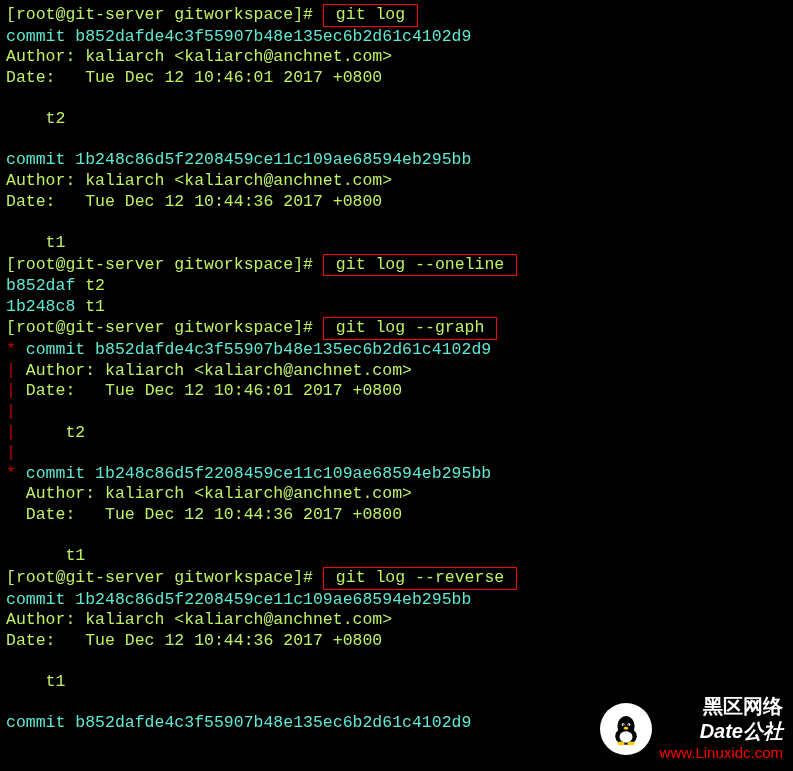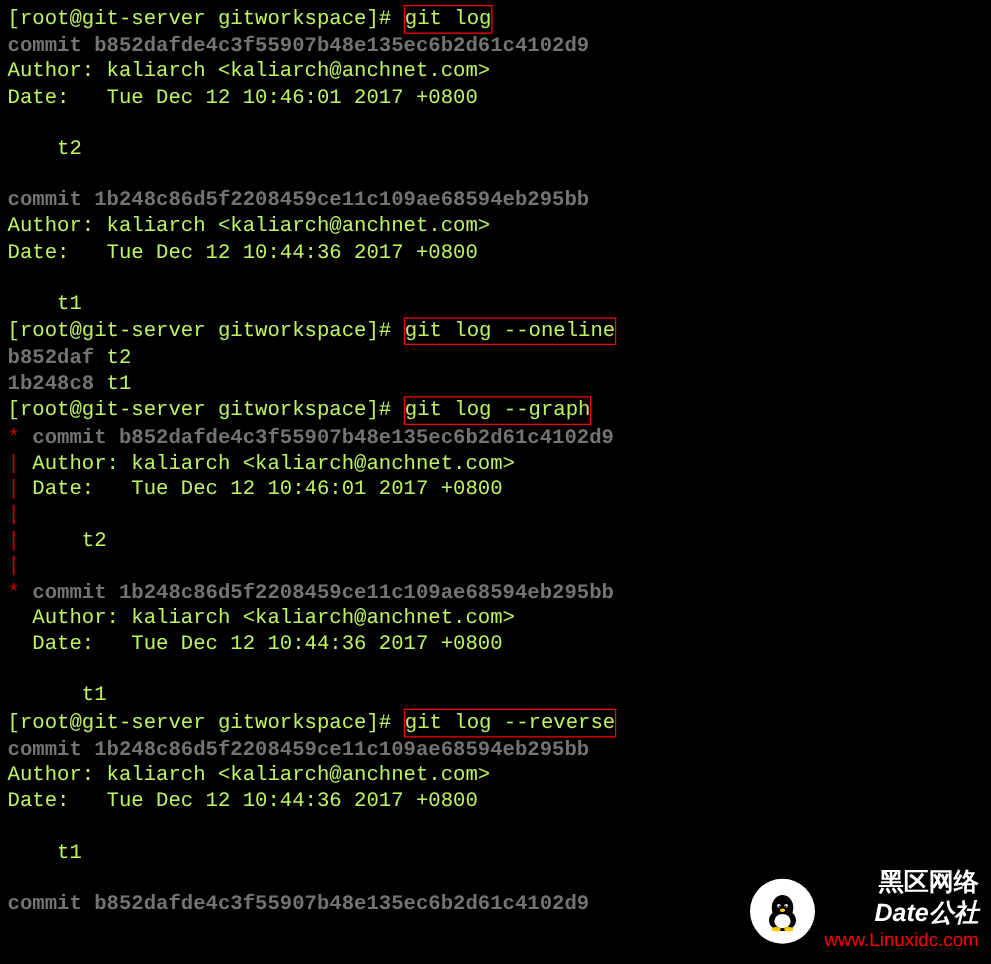--- a/index.html
+++ b/index.html
@@ -16,26 +16,26 @@
       width: 793px;
       height: 771px;
       padding: 4px 6px;
       position: relative;
       overflow: hidden;
     }
     .line {
       white-space: pre;
     }
     .white { color: #bef264; }
-    .yellow { color: #737373; font-weight: bold; }
+    .yellow { color: #5eead4; }
     .red { color: #cd0000; }
     .highlight-box {
       border: 1px solid #ff0000;
       display: inline-block;
-      padding: 0 0;
+      padding: 0 12px;
     }
     .watermark {
       position: absolute;
       bottom: 8px;
       right: 10px;
       display: flex;
       align-items: center;
       gap: 8px;
     }
     .watermark-logo {

